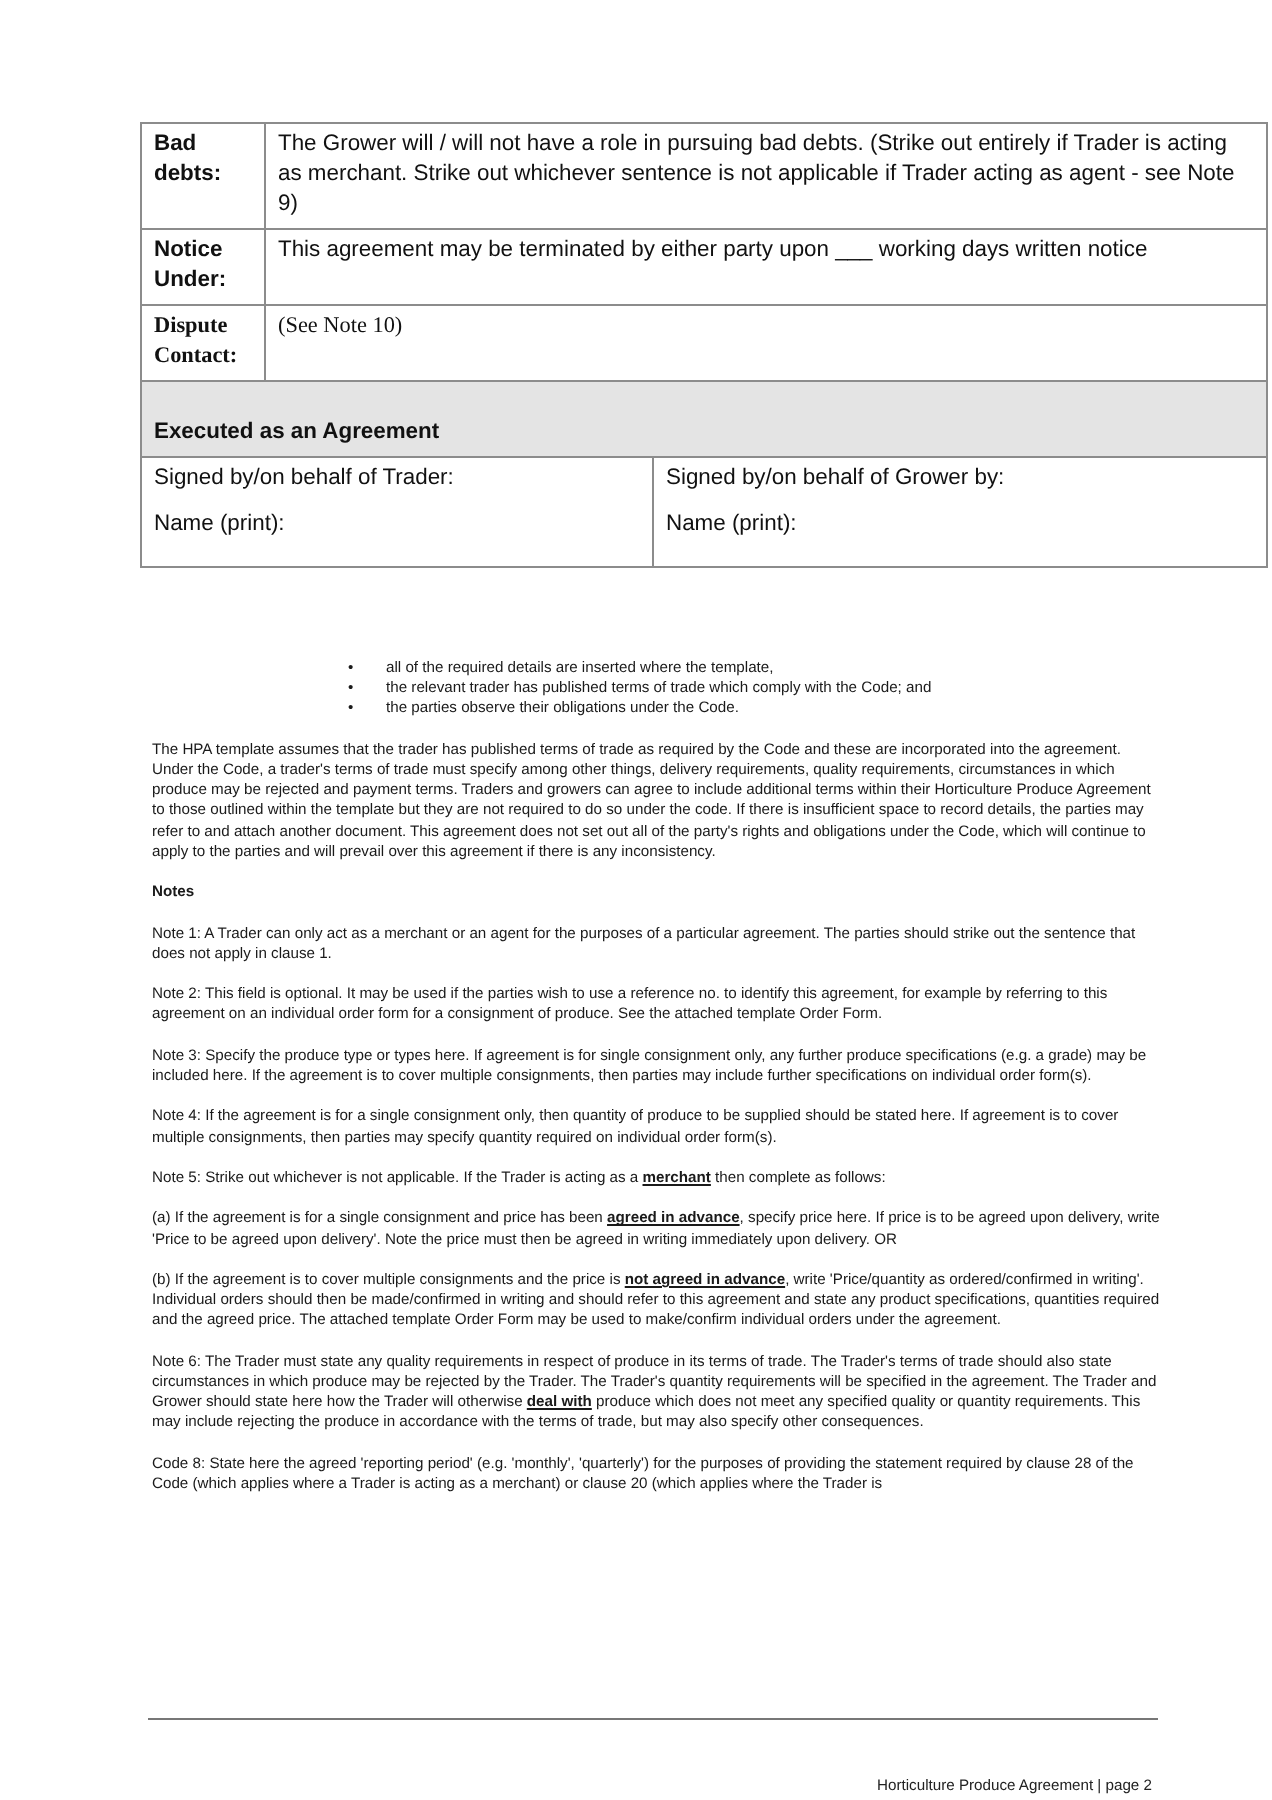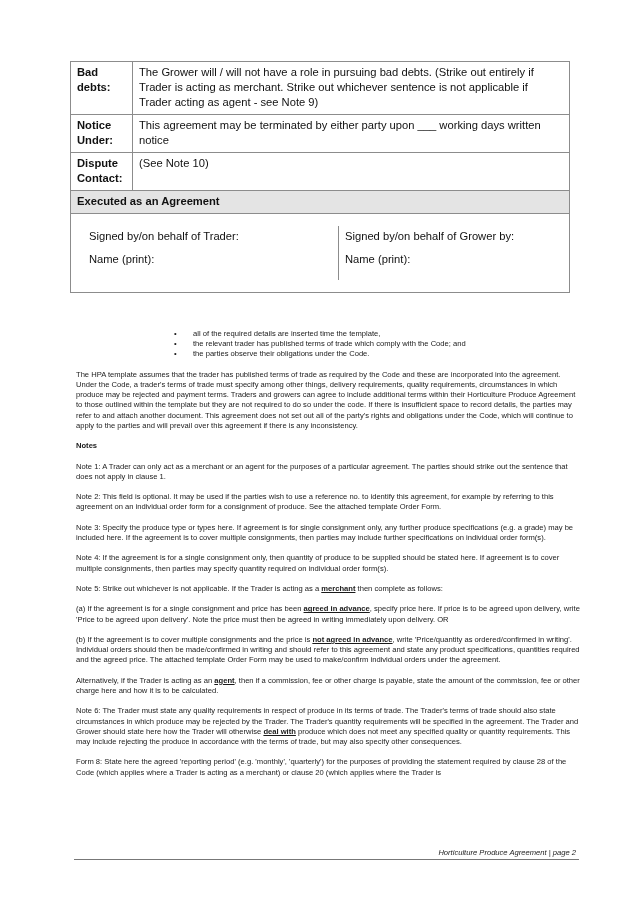--- a/index.html
+++ b/index.html
@@ -1,36 +1,36 @@
 <!DOCTYPE html>
 <html><head>
   <meta charset="utf-8">
   <style>
     html, body { margin: 0; padding: 0; background: #ffffff; }
     body {
       width: 636px; height: 900px; position: relative; overflow: hidden;
       font-family: "Liberation Sans", sans-serif; color: #111;
     }
     .terms-table {
-      position: absolute; left: 70px; top: 61px; width: 500px;
+      position: absolute; left: 70px; top: 61px; width: 564px;
       border-collapse: collapse; table-layout: fixed;
       font-size: 11.2px; line-height: 15px;
     }
     .terms-table td {
       border: 1px solid #8c8c8c; vertical-align: top; padding: 3px 6px;
     }
     .terms-table td.label { width: 49px; font-weight: bold; }
     .row-bad td { height: 46px; }
     .row-notice td { height: 31px; }
-    .row-dispute td { height: 31px; }
+    .row-dispute td { height: 31px; font-family: Liberation Serif, serif; }
     .row-other td { height: 32px; }
-    .row-exec td { background: #e4e4e4; font-weight: bold; height: 16px; padding-top: 3px; padding-bottom: 3px; }
+    .row-exec td { background: #e4e4e4; font-weight: bold; height: 16px; padding-top: 18px; padding-bottom: 3px; }
     .row-sign td { height: 48px; }
     .sign-table { width: 100%; border-collapse: collapse; table-layout: fixed; }
-    .terms-table td.sign-wrap { padding: 12px; }
+    .terms-table td.sign-wrap { padding: 0; }
     .sign-table td { border: none; padding: 3px 6px; height: 48px; }
     .sign-table td.left { border-right: 1px solid #8c8c8c; width: 243px; }
     .sign-line { display: block; margin-bottom: 8px; }
 
     .body-text {
       position: absolute; left: 76px; top: 329px; width: 506px;
       font-size: 7.6px; line-height: 10.2px; color: #1a1a1a;
     }
     .body-text p { margin: 0 0 10.2px 0; }
     .bullets { list-style: none; margin: 0 0 10.2px 0; padding: 0; }
@@ -38,22 +38,22 @@
     .bullets li .dot { position: absolute; left: 98px; top: 0; }
     .b { font-weight: normal; margin-top: 24px; }
     .bu { font-weight: bold; text-decoration: underline; }
     .notes-title { font-weight: bold; margin: 0; }
 
     .footer-rule {
       position: absolute; left: 74px; top: 859px; width: 505px; height: 0;
       border-top: 1px solid #777;
     }
     .footer-text {
-      position: absolute; right: 60px; top: 848px;
-      font-size: 7.6px; color: #222; font-style: italic;
+      position: absolute; right: 60px; top: 888px;
+      font-size: 7.6px; color: #222;
     }
   </style>
 </head>
 <body>
 
 <table class="terms-table">
   <tbody>
       <tr class="row-bad">
     <td class="label">Bad debts:</td>
     <td>The Grower will / will not have a role in pursuing bad debts. (Strike out entirely if Trader is acting as merchant. Strike out whichever sentence is  not applicable if Trader acting as agent - see Note 9)</td>
@@ -85,33 +85,32 @@
         </tr>
       </tbody>
           </table>
     </td>
   </tr>
 </tbody>
   </table>
 
 <div class="body-text">
   <ul class="bullets">
-    <li><span class="dot">•</span><span>all of the required details are inserted time the template,</span></li>
+    <li><span class="dot">•</span><span>all of the required details are inserted where the template,</span></li>
     <li><span class="dot">•</span><span>the relevant trader has published terms of trade which comply with the Code; and</span></li>
     <li><span class="dot">•</span><span>the parties observe their obligations under the Code.</span></li>
   </ul>
   <p>The HPA template assumes that the trader has published terms of trade as required by the Code and these are incorporated into the agreement.  Under the Code, a trader's terms of trade must specify among other things, delivery requirements, quality requirements, circumstances in which produce may be rejected and payment terms.  Traders and growers can agree to include additional terms within their Horticulture Produce Agreement to those outlined within the template but they are not required to do so under the code. If there is insufficient space to record details, the parties may refer to and attach another document.  This agreement does not set out all of the party's rights and obligations under the Code, which will continue to apply to the parties and will prevail over this agreement if there is any inconsistency.</p>
 
   <p class="notes-title">Notes</p>
   <p><span class="b">Note 1</span><span>: A Trader can only act as a merchant or an agent for the purposes of a particular agreement.  The parties should strike out the sentence that does not apply in clause 1.</span></p>
   <p><span class="b">Note 2:</span><span> This field is optional. It may be used if the parties wish to use a reference no. to identify this agreement, for example by referring to this agreement on an individual order form for a consignment of produce.  See the attached template Order Form.</span></p>
   <p><span class="b">Note 3</span><span>: Specify the produce type or types here.  If agreement is for single consignment only, any further produce specifications (e.g. a grade) may be included here.  If the agreement is to cover multiple consignments, then parties may include further specifications on individual order form(s).</span></p>
   <p><span class="b">Note 4:</span><span> If the agreement is for a single consignment only, then quantity of produce to be supplied should be stated here.  If agreement is to cover multiple consignments, then parties may specify quantity required on individual order form(s).</span></p>
   <p><span class="b">Note 5:</span><span> Strike out whichever is not applicable.  If the Trader is acting as a </span><span class="bu">merchant</span><span> then complete as follows:</span></p>
   <p><span>(a) If the agreement is for a single consignment and price has been </span><span class="bu">agreed in advance</span><span>, specify price here.  If price is to be agreed upon delivery, write 'Price to be agreed upon delivery'.  Note the price must then be agreed in writing immediately upon delivery. OR</span></p>
   <p><span> (b) If the agreement is to cover multiple consignments and the price is </span><span class="bu">not agreed in advance</span><span>, write 'Price/quantity as ordered/confirmed in writing'.  Individual orders should then be made/confirmed in writing and should refer to this agreement and state any product specifications, quantities required and the agreed price.  The attached template Order Form may be used to make/confirm individual orders under the agreement.</span></p>
-  <p><span>Alternatively, if the Trader is acting as an </span><span class="bu">agent</span><span>, then if a commission, fee or other charge is payable, state the amount of the commission, fee or other charge here and how it is to be calculated.</span></p>
   <p><span class="b">Note 6:</span><span> The Trader must state any quality requirements in respect of produce in its terms of trade.  The Trader's terms of trade should also state circumstances in which produce may be rejected by the Trader.  The Trader's quantity requirements will be specified in the agreement.  The Trader and Grower should state here how the Trader will otherwise </span><span class="bu">deal with</span><span> produce which does not meet any specified quality or quantity requirements.  This may include rejecting the produce in accordance with the terms of trade, but may also specify other consequences.</span></p>
-  <p><span class="b">Form 8:</span><span> State here the agreed 'reporting period' (e.g. 'monthly', 'quarterly') for the purposes of providing the statement required by clause 28 of the Code (which applies where a Trader is acting as a merchant) or clause 20 (which applies where the Trader is</span></p>
+  <p><span class="b">Code 8:</span><span> State here the agreed 'reporting period' (e.g. 'monthly', 'quarterly') for the purposes of providing the statement required by clause 28 of the Code (which applies where a Trader is acting as a merchant) or clause 20 (which applies where the Trader is</span></p>
 </div>
 
 <div class="footer-rule"></div>
 <div class="footer-text">Horticulture Produce Agreement | page 2</div>
 
 </body></html>

